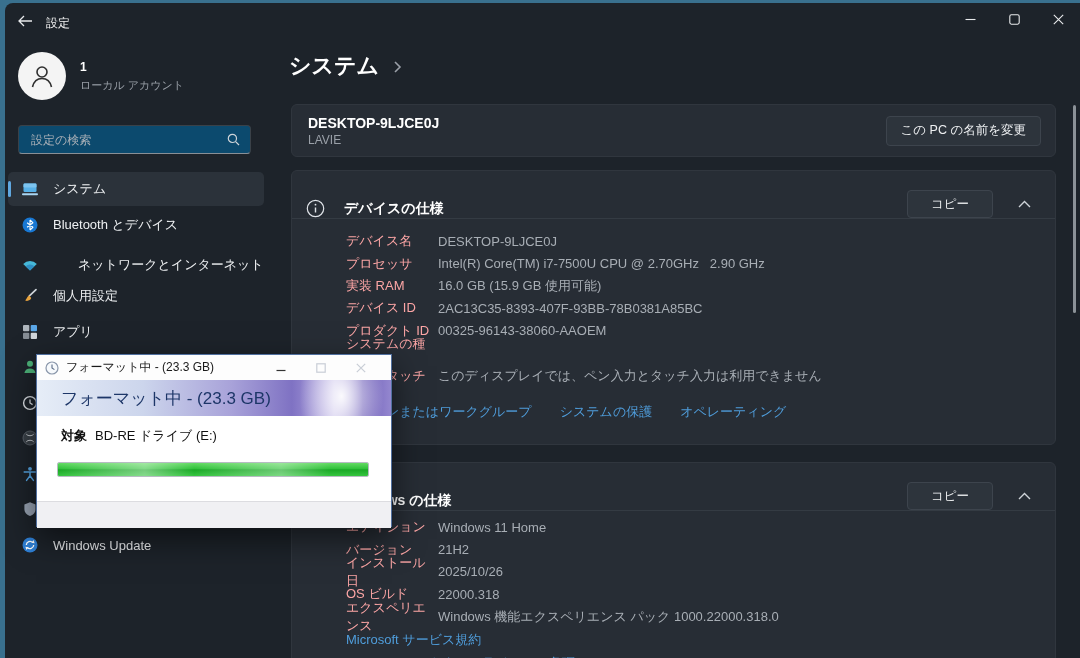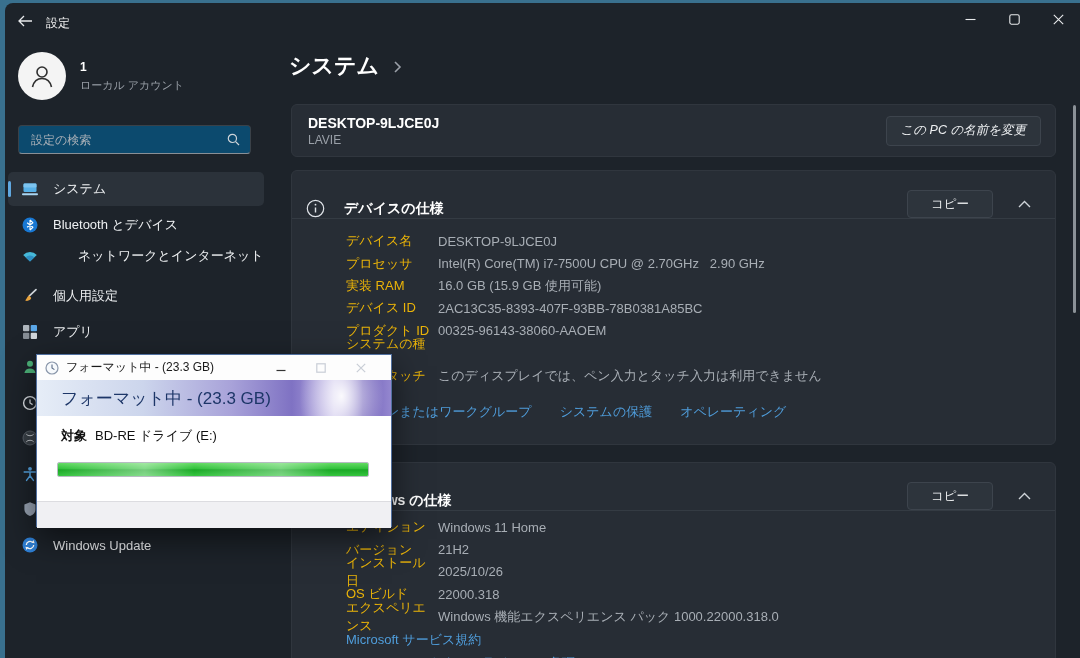--- a/index.html
+++ b/index.html
@@ -45,34 +45,34 @@
     gap:14px; font-size:22px; font-weight:600; z-index:2; }
   .crumb-sep { display:flex; margin-top:2px; }
   .card { position:absolute; left:291px; width:765px; background:#272d35; border:1px solid #30363e;
     border-radius:6px; z-index:2; }
   #device-card { top:104px; height:53px; }
   .device-card-inner { display:flex; align-items:center; height:100%; padding:0 14px 0 16px; }
   .device-name { font-size:14px; font-weight:600; }
   .device-model { font-size:12px; color:#9aa0a8; margin-top:2px; }
   .btn { background:#2d343c; border:1px solid #3d444d; border-radius:4px; color:#eef0f2;
     font-size:12.5px; font-family:inherit; cursor:default; }
-  .rename-btn { margin-left:auto; height:30px; padding:0 14px;font-style:italic; }
+  .rename-btn { margin-left:auto; height:30px; padding:0 14px; }
   #device-spec-card { top:170px; height:275px; }
   #windows-spec-card { top:462px; height:240px; }
   .section-header { display:flex; align-items:flex-end; height:48px; padding:0 16px; gap:16px;
     border-bottom:1px solid #343b43; }
   .section-icon { width:19px; height:19px; display:flex; margin-left:-2px; }
   .section-title { font-size:14px; font-weight:600; margin-left:3px; }
   .copy-btn { margin-left:auto; width:86px; height:28px; }
   .chevron-btn { width:30px; height:28px; display:flex; align-items:center; justify-content:center; }
   .spec-rows { position:absolute; left:54px; right:16px; }
   #device-spec-card .spec-rows { top:59px; }
   #windows-spec-card .spec-rows { top:53px; }
   .spec-row { display:flex; height:22.4px; align-items:center; font-size:13px; }
-  .spec-label { width:92px; flex:none; color:#eab308; }
+  .spec-label { width:92px; flex:none; color:#fca5a5; }
   .spec-value { color:#a8aeb5; }
   .links-row { position:absolute; left:54px; display:flex; gap:28px; }
   #device-spec-card .links-row { top:232px; }
   .links-col { position:absolute; left:54px; display:flex; flex-direction:column; gap:5px; }
   #windows-spec-card .links-col { top:168px; }
   .spec-link { font-size:13px; color:#4f9ddb; text-decoration:none; white-space:nowrap; }
   .scroll-thumb { position:absolute; left:1073px; top:105px; width:3px; height:208px;
     background:#8b9197; border-radius:2px; z-index:3; }
   
   .dialog { position:absolute; left:36px; top:354px; width:356px; height:173px; z-index:50;
@@ -162,21 +162,21 @@
     </div>
     <div class="nav-item" style="top: 208px;">
       <span class="nav-icon">
         <svg width="16" height="16" viewBox="0 0 16 16">
           <circle cx="8" cy="8" r="7.5" fill="#1877d2"></circle>
           <path d="M8 3 L8 13 M8 3 L10.9 5.7 L5.1 10.3 M8 13 L10.9 10.3 L5.1 5.7" stroke="#fff" stroke-width="1.1" fill="none" stroke-linejoin="round"></path>
         </svg>
       </span>
       <span class="nav-label">Bluetooth とデバイス</span>
     </div>
-    <div class="nav-item" style="top: 239px; gap: 40px;">
+    <div class="nav-item" style="top: 248px; gap: 40px;">
       <span class="nav-icon">
         <svg width="16" height="16" viewBox="0 0 16 16">
           <path d="M8 13.5 L1.2 6.9 A9.6 9.6 0 0 1 14.8 6.9 Z" fill="#46b8d8"></path>
           <path d="M8 13.5 L3.6 9.2 A6.3 6.3 0 0 1 12.4 9.2 Z" fill="#2f8fc4"></path>
         </svg>
       </span>
       <span class="nav-label">ネットワークとインターネット</span>
     </div>
     <div class="nav-item" style="top: 279px;">
       <span class="nav-icon">

